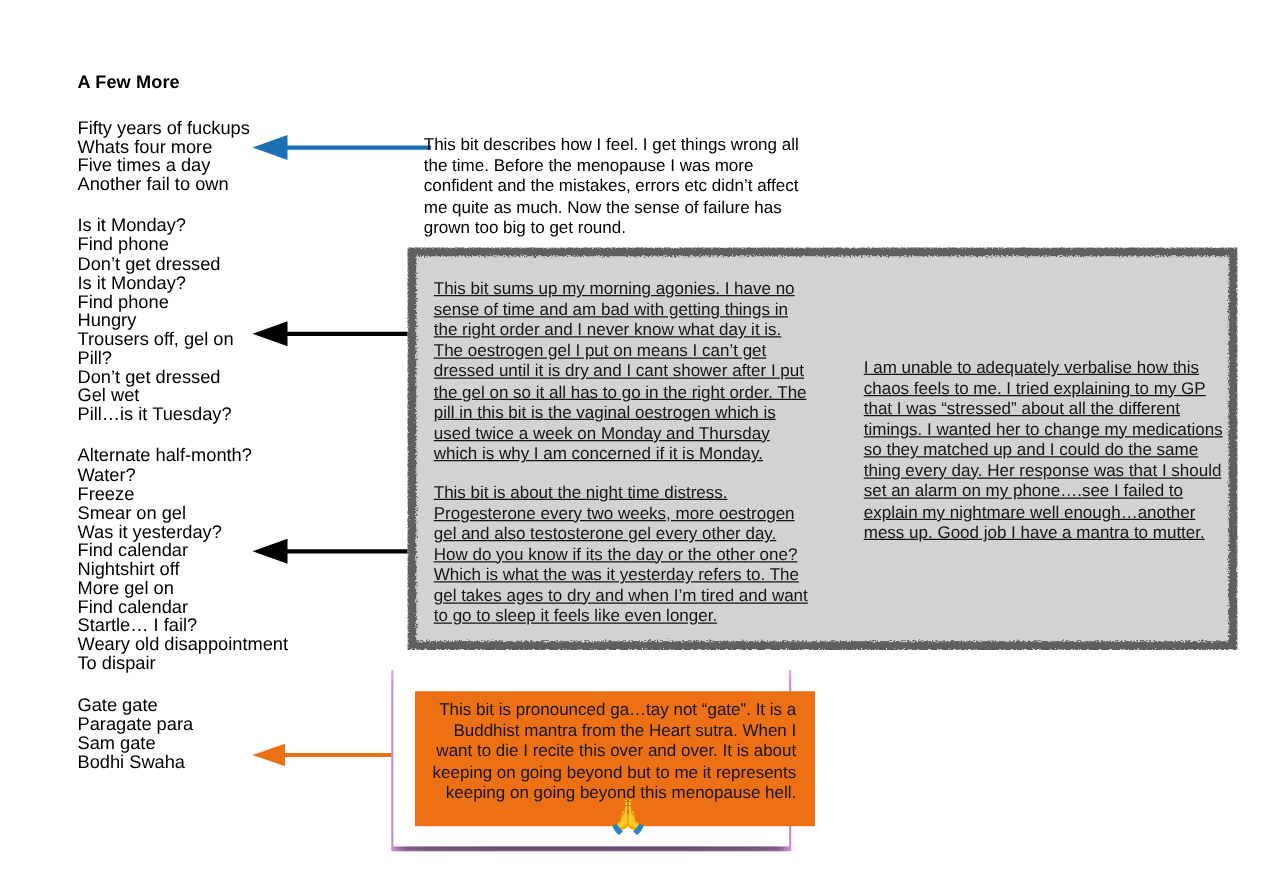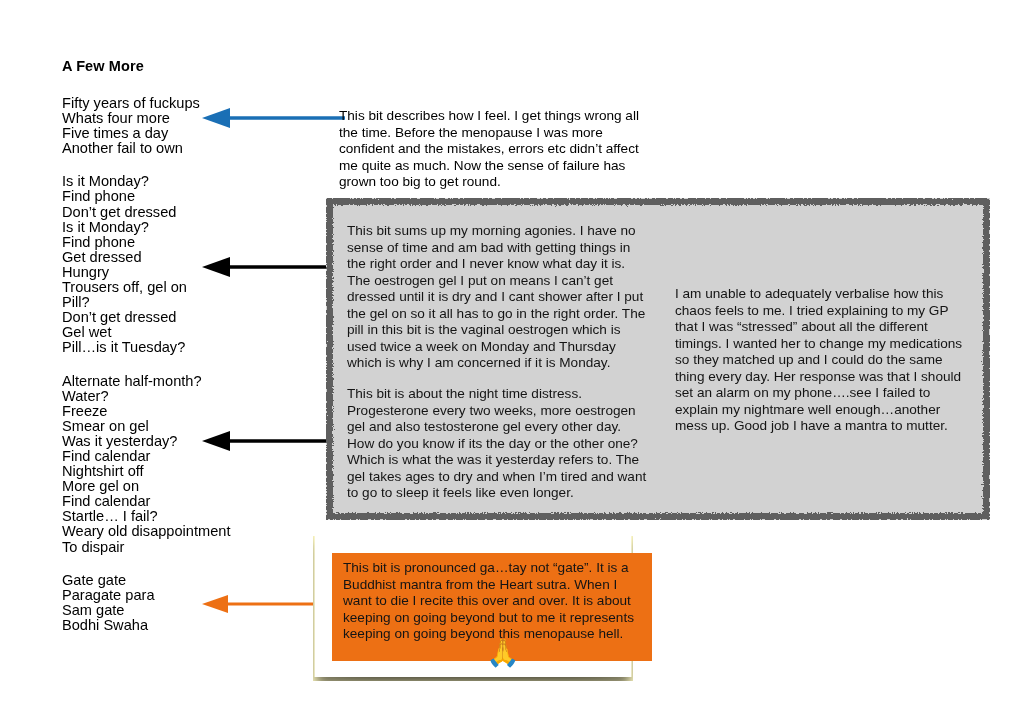--- a/index.html
+++ b/index.html
@@ -71,33 +71,35 @@
   #grey-panel-border {
     position: absolute;
     inset: 0;
     pointer-events: none;
   }
   .grey-text {
     position: absolute;
     font-size: 13.6px;
     line-height: 16.55px;
     color: #141414;
+    text-decoration: underline;
   }
   #grey-text-morning { left: 21px; top: 25px;  width: 300px; }
   #grey-text-night   { left: 21px; top: 188px; width: 300px; }
-  #grey-text-gp      { left: 349px; top: 88px; width: 290px; }
+  #grey-text-gp      { left: 365px; top: 88px; width: 290px; }
 
   
   #mantra-card {
     position: absolute;
     left: 313px;
     top: 536px;
     width: 320px;
     height: 145px;
-    background: #fef9c3;
+    background: #f0abfc;
+    text-align: right;
   }
   #mantra-card-shadow {
     position: absolute;
     left: 0; top: 0;
     width: 100%; height: 100%;
     pointer-events: none;
   }
   #mantra-fill {
     position: absolute;
     left: 19px;
@@ -135,21 +137,20 @@
     <div class="poem-line">Five times a day</div>
     <div class="poem-line">Another fail to own</div>
   </div>
 
   <div class="poem-stanza">
     <div class="poem-line">Is it Monday?</div>
     <div class="poem-line">Find phone</div>
     <div class="poem-line">Don’t get dressed</div>
     <div class="poem-line">Is it Monday?</div>
     <div class="poem-line">Find phone</div>
-    <div class="poem-line">Get dressed</div>
     <div class="poem-line">Hungry</div>
     <div class="poem-line">Trousers off, gel on</div>
     <div class="poem-line">Pill?</div>
     <div class="poem-line">Don’t get dressed</div>
     <div class="poem-line">Gel wet</div>
     <div class="poem-line">Pill…is it Tuesday?</div>
   </div>
 
   <div class="poem-stanza">
     <div class="poem-line">Alternate half-month?</div>

